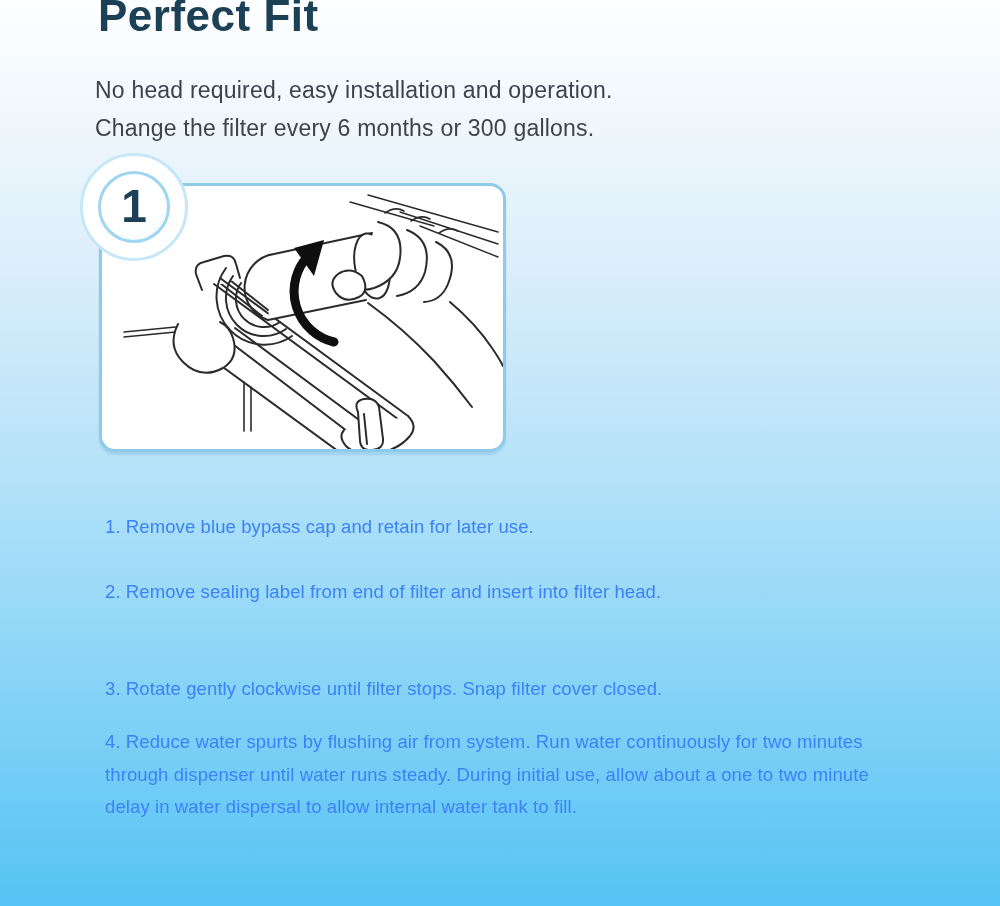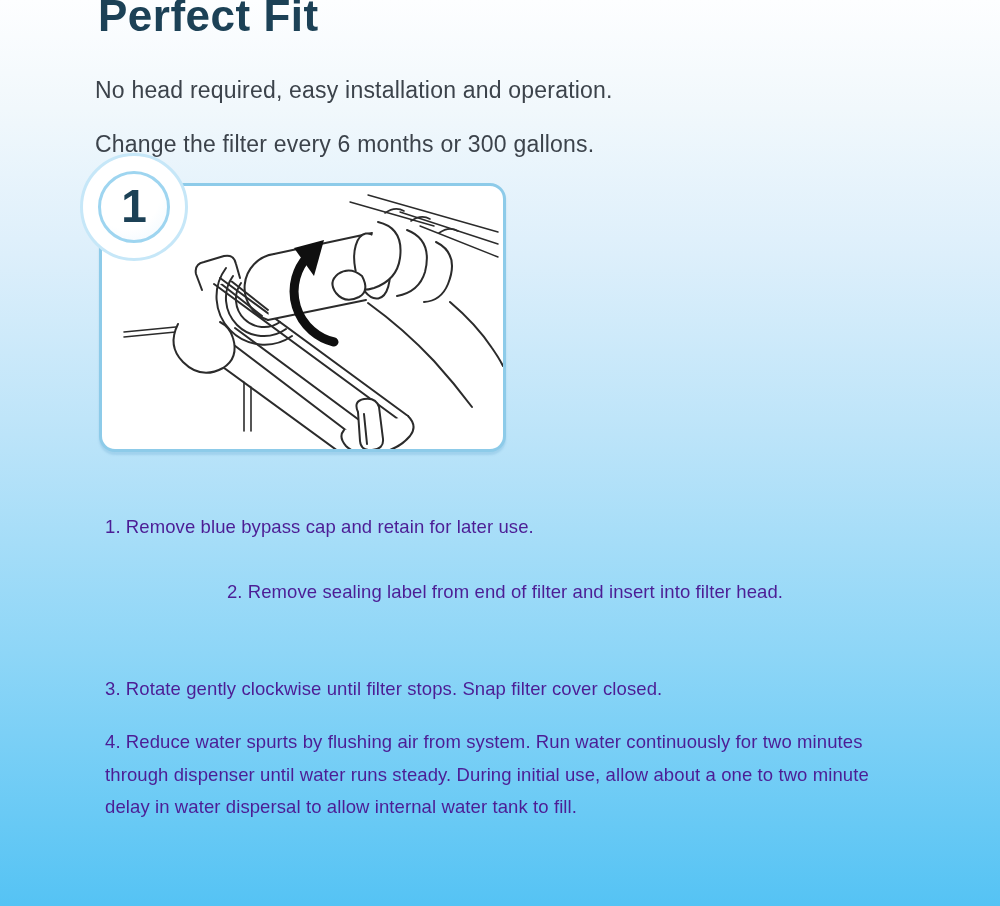--- a/index.html
+++ b/index.html
@@ -25,21 +25,21 @@
     color: #1c4156;
   }
   .subtitle {
     position: absolute;
     left: 95px;
     font-size: 23px;
     color: #3c434b;
     letter-spacing: 0.2px;
   }
   .subtitle.line1 { top: 77px; }
-  .subtitle.line2 { top: 115px; margin-top: 16px; }
+  .subtitle.line2 { top: 115px; }
 
   .figure-wrap {
     position: absolute;
     left: 0; top: 0;
     width: 1000px; height: 906px;
     pointer-events: none;
   }
   .fig-box {
     position: absolute;
     left: 99px; top: 183px;
@@ -76,25 +76,25 @@
     line-height: 1;
     transform: translateY(-1px);
   }
   .steps { position: absolute; left: 105px; top: 0; width: 800px; }
   .step {
     position: absolute;
     left: 0;
     width: 800px;
     font-size: 18.5px;
     line-height: 32.5px;
-    color: #4c1d95;
+    color: #3b82f6;
     letter-spacing: 0.1px;
   }
   .step.s1 { top: 511px; }
-  .step.s2 { top: 576px; text-align: center; }
+  .step.s2 { top: 576px; }
   .step.s3 { top: 673px; }
   .step.s4 { top: 726px; }
 </style>
 </head>
 <body>
 
 <h1 class="page-title">Perfect Fit</h1>
 <p class="subtitle line1">No head required, easy installation and operation.</p>
 <p class="subtitle line2">Change the filter every 6 months or 300 gallons.</p>
 

